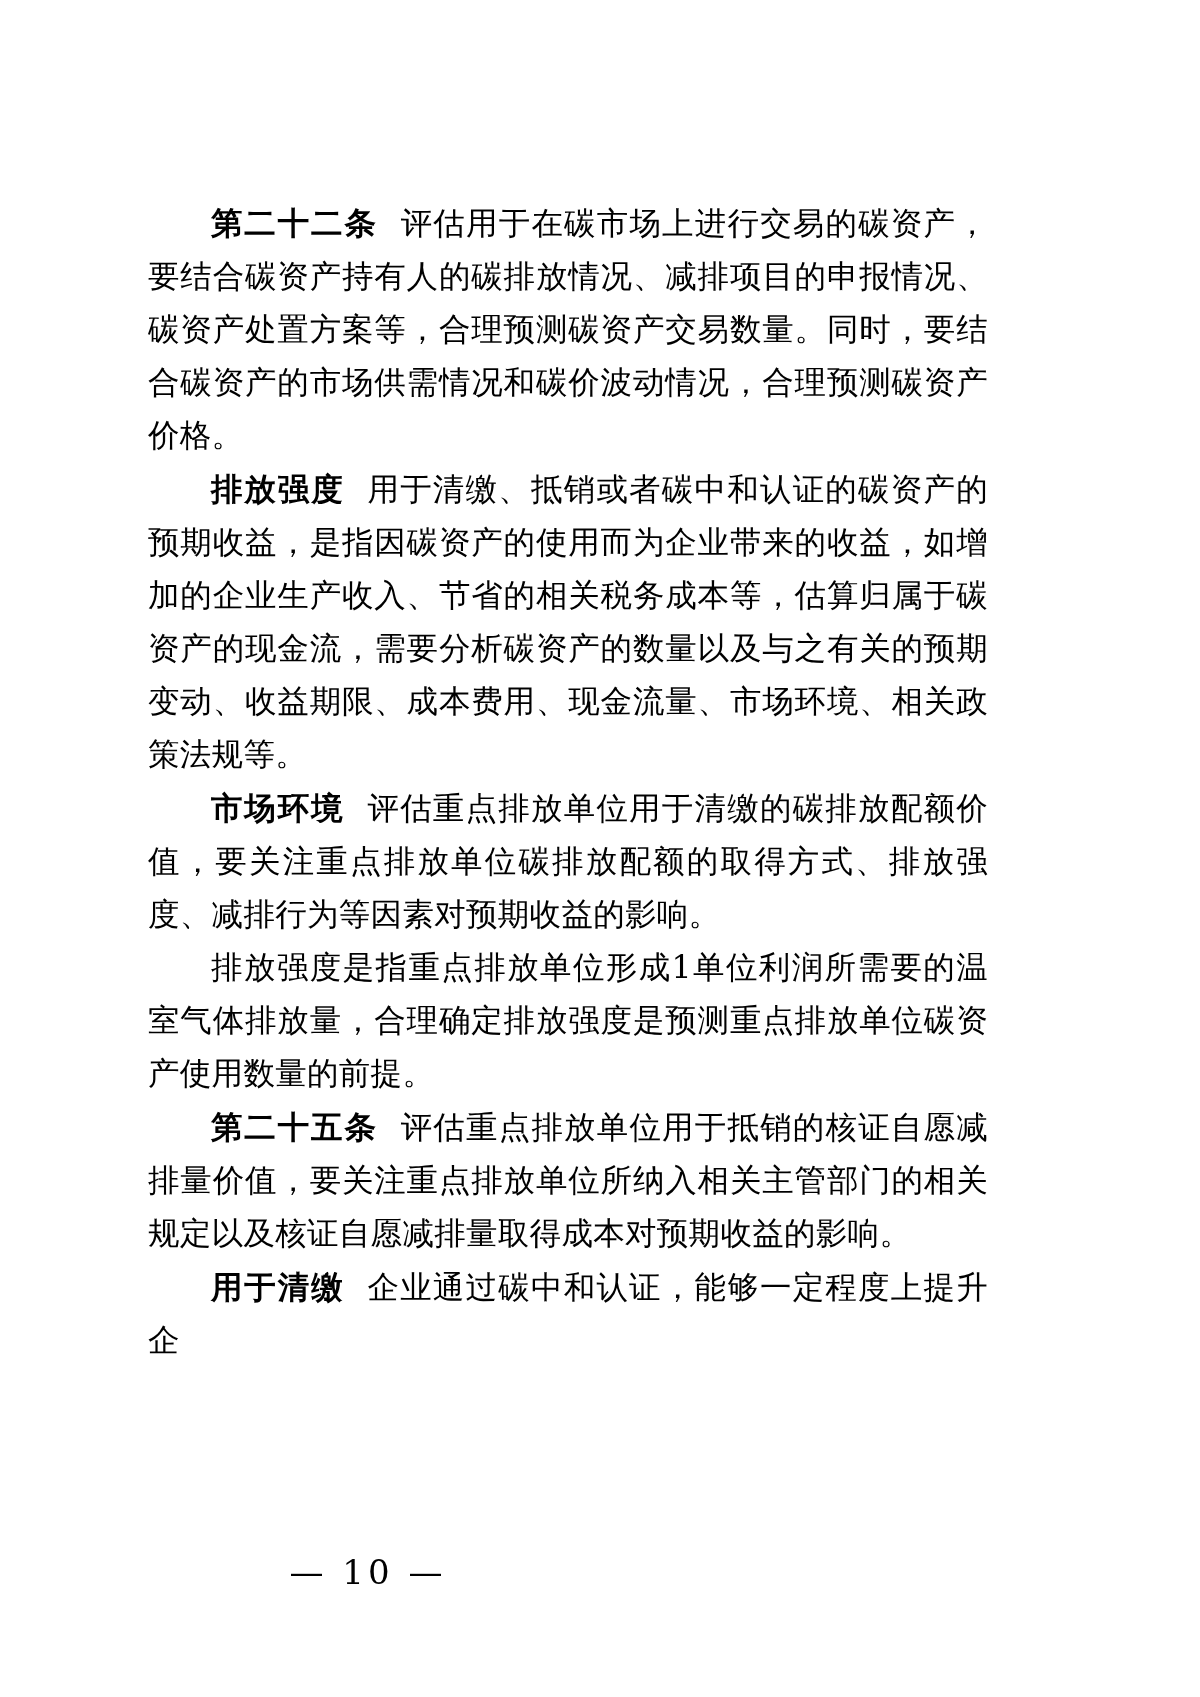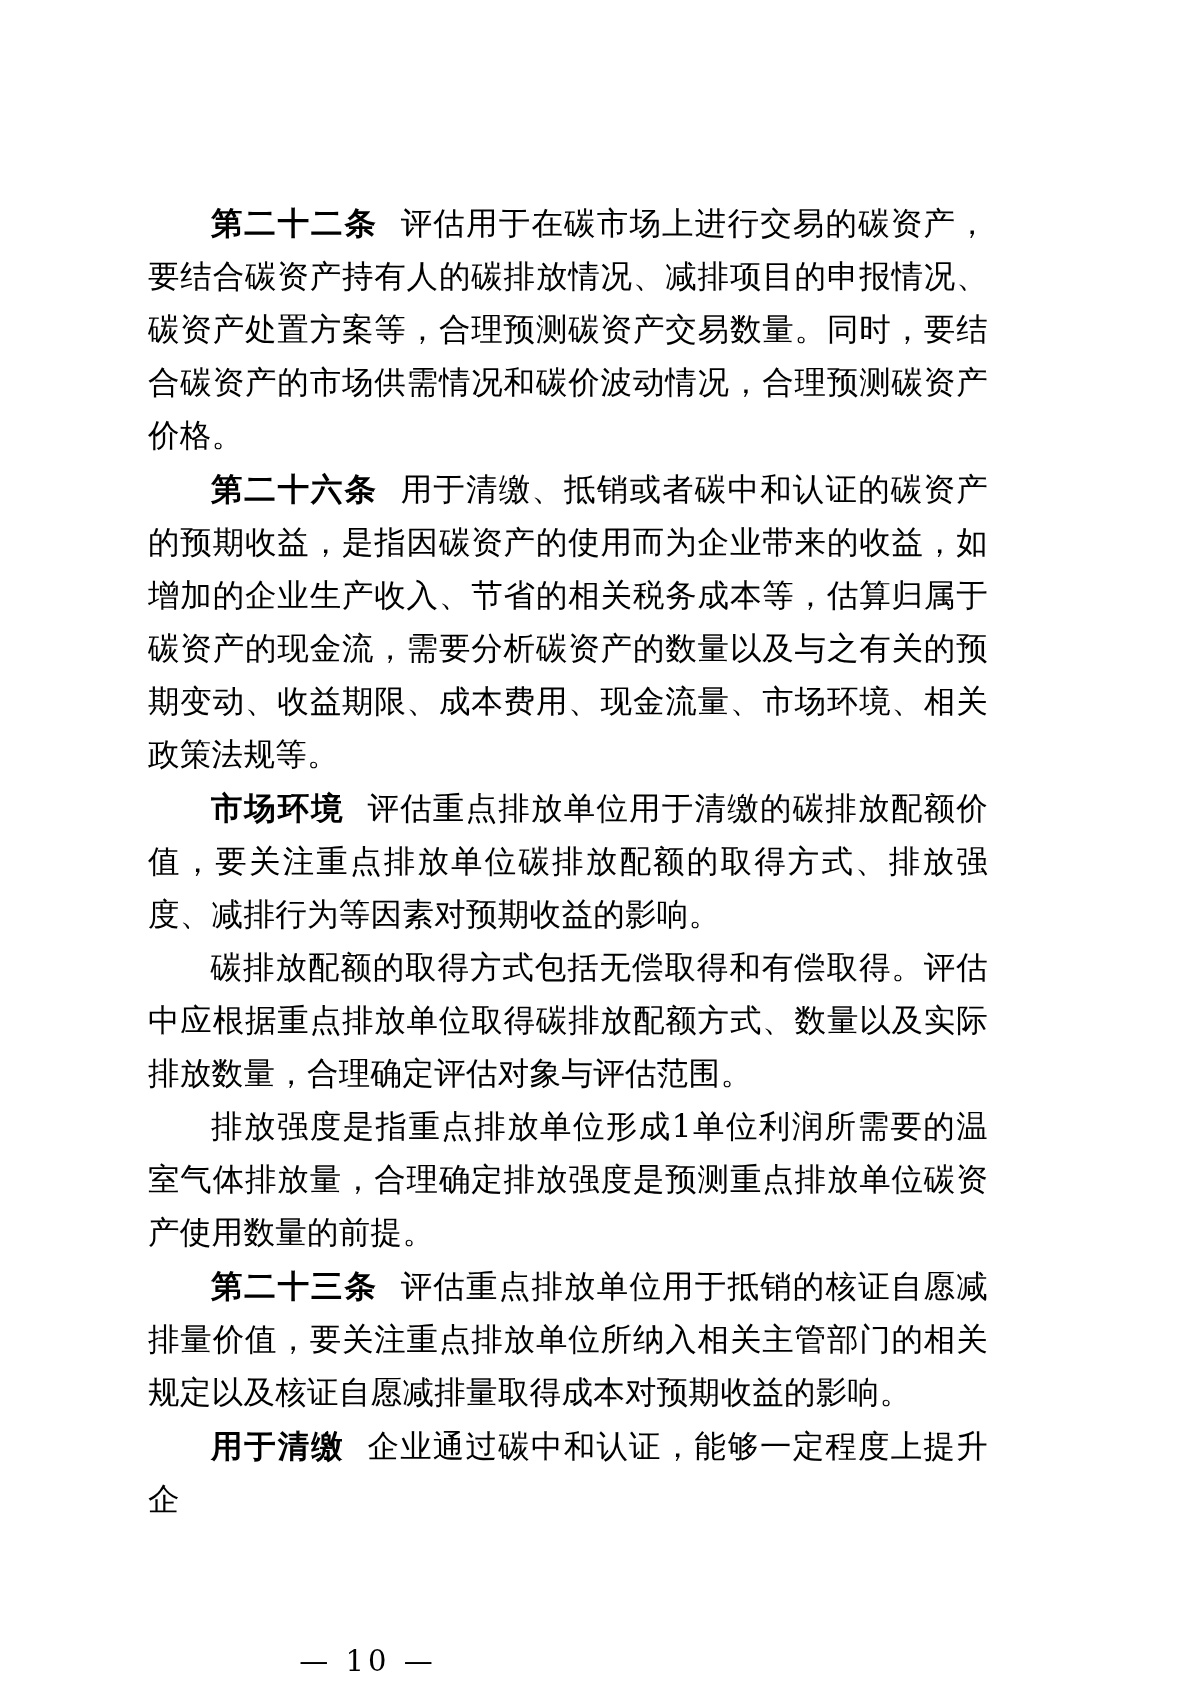--- a/index.html
+++ b/index.html
@@ -45,44 +45,43 @@
     font-weight: bold;
     letter-spacing: 1px;
   }
   .gap {
     display: inline-block;
     width: 22px;
   }
   .page-number {
     position: absolute;
     left: 0;
-    top: 1448px;
+    top: 1356px;
     width: 440px;
     text-align: center;
-    font-size: 29px;
+    font-size: 34px;
     letter-spacing: 4px;
     font-family: "DejaVu Serif", "Liberation Serif", serif;
   }
 </style>
 </head>
 <body>
 
 <div class="page">
   <div class="content">
 
     <p class="para"><span class="indent"></span><span class="article-label">第二十二条</span><span class="gap"></span><span>评估用于在碳市场上进行交易的碳资产，要结合碳资产持有人的碳排放情况、减排项目的申报情况、碳资产处置方案等，合理预测碳资产交易数量。同时，要结合碳资产的市场供需情况和碳价波动情况，合理预测碳资产价格。</span></p>
 
-    <p class="para"><span class="indent"></span><span class="article-label">第二十六条</span><span class="gap"></span><span>用于清缴、抵销或者碳中和认证的碳资产的预期收益，是指因碳资产的使用而为企业带来的收益，如增加的企业生产收入、节省的相关税务成本等，估算归属于碳资产的现金流，需要分析碳资产的数量以及与之有关的预期变动、收益期限、成本费用、现金流量、市场环境、相关政策法规等。</span></p>
+    <p class="para"><span class="indent"></span><span class="article-label">排放强度</span><span class="gap"></span><span>用于清缴、抵销或者碳中和认证的碳资产的预期收益，是指因碳资产的使用而为企业带来的收益，如增加的企业生产收入、节省的相关税务成本等，估算归属于碳资产的现金流，需要分析碳资产的数量以及与之有关的预期变动、收益期限、成本费用、现金流量、市场环境、相关政策法规等。</span></p>
 
     <p class="para"><span class="indent"></span><span class="article-label">市场环境</span><span class="gap"></span><span>评估重点排放单位用于清缴的碳排放配额价值，要关注重点排放单位碳排放配额的取得方式、排放强度、减排行为等因素对预期收益的影响。</span></p>
 
-    <p class="para"><span class="indent"></span><span>碳排放配额的取得方式包括无偿取得和有偿取得。评估中应根据重点排放单位取得碳排放配额方式、数量以及实际排放数量，合理确定评估对象与评估范围。</span></p>
 
     <p class="para"><span class="indent"></span><span>排放强度是指重点排放单位形成1单位利润所需要的温室气体排放量，合理确定排放强度是预测重点排放单位碳资产使用数量的前提。</span></p>
 
-    <p class="para"><span class="indent"></span><span class="article-label">第二十三条</span><span class="gap"></span><span>评估重点排放单位用于抵销的核证自愿减排量价值，要关注重点排放单位所纳入相关主管部门的相关规定以及核证自愿减排量取得成本对预期收益的影响。</span></p>
+    <p class="para"><span class="indent"></span><span class="article-label">第二十五条</span><span class="gap"></span><span>评估重点排放单位用于抵销的核证自愿减排量价值，要关注重点排放单位所纳入相关主管部门的相关规定以及核证自愿减排量取得成本对预期收益的影响。</span></p>
 
     <p class="para"><span class="indent"></span><span class="article-label">用于清缴</span><span class="gap"></span><span>企业通过碳中和认证，能够一定程度上提升企</span></p>
 
     <div class="page-number">— 10 —</div>
 
   </div>
 </div>
 
 </body></html>

